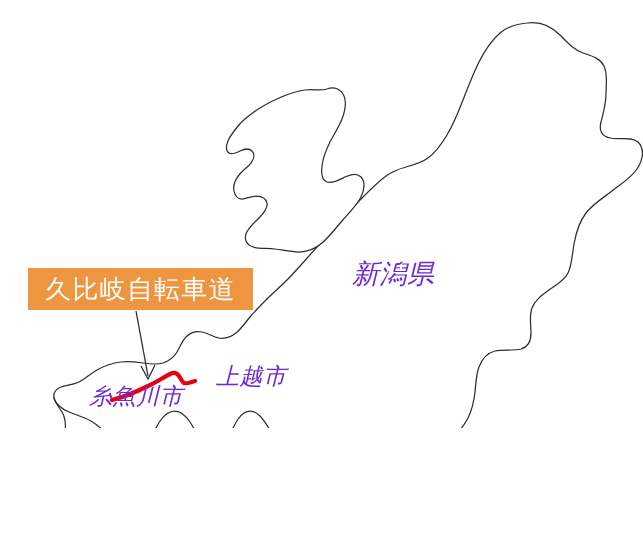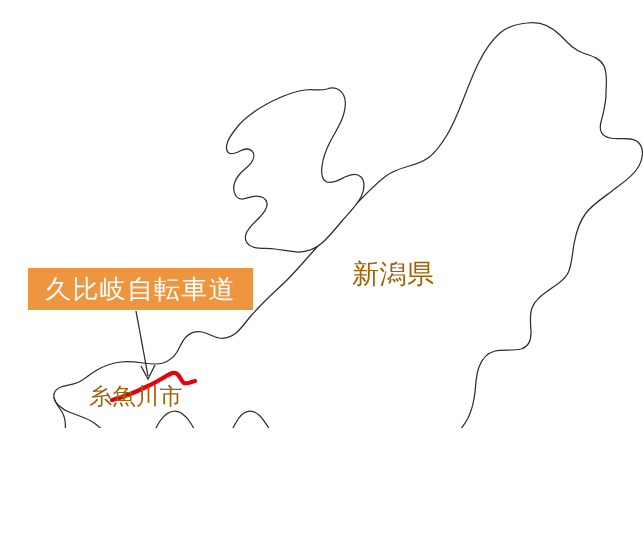--- a/index.html
+++ b/index.html
@@ -47,26 +47,27 @@
   }
   .leader-arrow-head {
     fill: none;
     stroke: #2e2e2e;
     stroke-width: 1.3;
     stroke-linecap: butt;
     stroke-linejoin: miter;
   }
   .place-label {
     position: absolute;
-    color: #a16207;
+    color: #6d28d9;
     font-size: 23px;
     line-height: 1;
     letter-spacing: 0.5px;
     white-space: nowrap;
     font-weight: 400;
+    font-style: italic;
   }
   #label-prefecture {
     left: 352px;
     top: 261px;
     font-size: 27px;
   }
   #label-joetsu {
     left: 216px;
     top: 365px;
   }
@@ -248,16 +249,17 @@
     <polyline class="leader-arrow-head" points="141,366 148,379 155,365"></polyline>
 
   </svg>
 
   <div id="route-callout">
     <span id="route-callout-text">久比岐自転車道</span>
   </div>
 
   <div class="place-label" id="label-prefecture">新潟県</div>
 
+  <div class="place-label" id="label-joetsu">上越市</div>
 
   <div class="place-label" id="label-itoigawa">糸魚川市</div>
 
 </div>
 
 </body></html>

